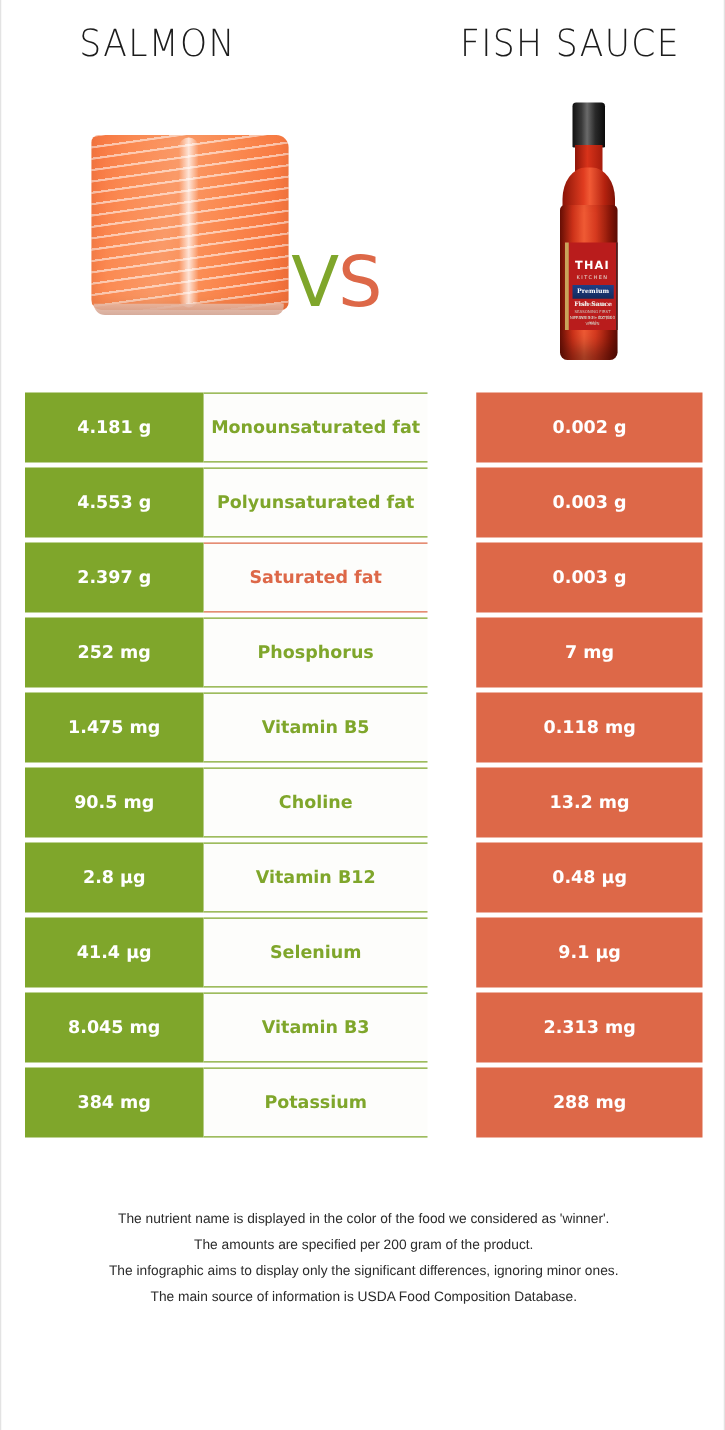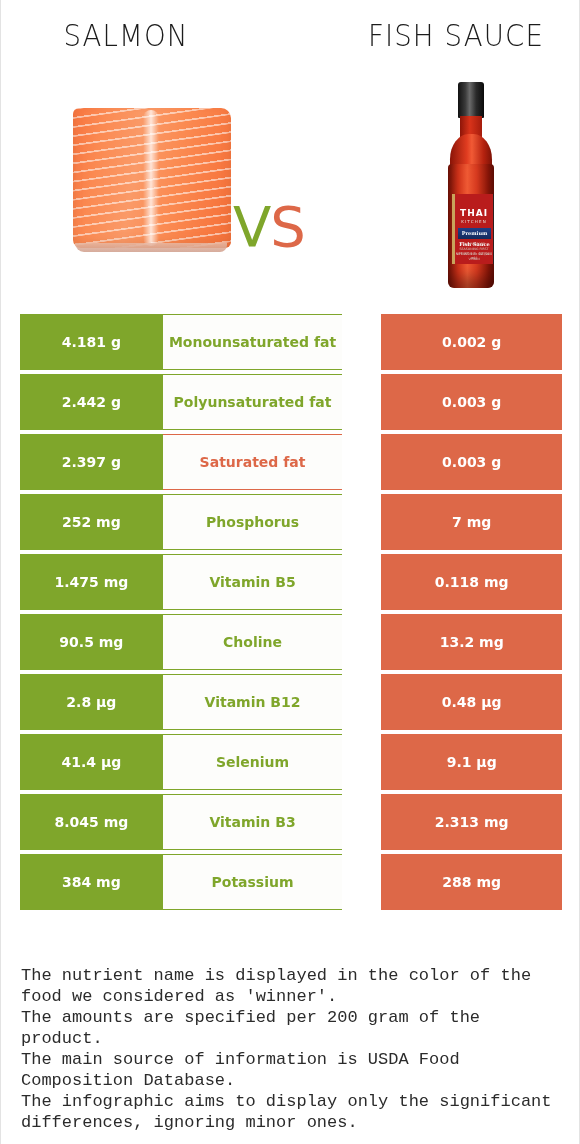--- a/index.html
+++ b/index.html
@@ -255,24 +255,25 @@
     color: #ffffff;
     margin-left: 39px;
   }
 
   
   .footer {
     position: absolute;
     left: 20px;
     top: 965px;
     width: 540px;
-    font-size: 17px;
+    text-align: center;
+    font-size: 11px;
     line-height: 21px;
     color: #2b2b2b;
-    font-family: Liberation Mono, monospace;
+    font-family: Liberation Sans, sans-serif;
   }
   .footer p { margin: 0; }
 </style>
 </head>
 <body>
 
 <div class="page">
 
   <div class="titles">
     <div class="food-title left">SALMON</div>
@@ -307,21 +308,21 @@
 
   </div>
 
   <div class="table">
       <div class="row">
         <div class="cell cell-left">4.181 g</div>
         <div class="cell cell-mid">Monounsaturated fat</div>
         <div class="cell cell-right">0.002 g</div>
       </div>
       <div class="row">
-        <div class="cell cell-left">2.442 g</div>
+        <div class="cell cell-left">4.553 g</div>
         <div class="cell cell-mid">Polyunsaturated fat</div>
         <div class="cell cell-right">0.003 g</div>
       </div>
       <div class="row orange">
         <div class="cell cell-left">2.397 g</div>
         <div class="cell cell-mid">Saturated fat</div>
         <div class="cell cell-right">0.003 g</div>
       </div>
       <div class="row">
         <div class="cell cell-left">252 mg</div>
@@ -356,17 +357,17 @@
       <div class="row">
         <div class="cell cell-left">384 mg</div>
         <div class="cell cell-mid">Potassium</div>
         <div class="cell cell-right">288 mg</div>
       </div>
     </div>
 
   <div class="footer">
     <p>The nutrient name is displayed in the color of the food we considered as 'winner'.</p>
     <p>The amounts are specified per 200 gram of the product.</p>
+    <p>The infographic aims to display only the significant differences, ignoring minor ones.</p>
     <p>The main source of information is USDA Food Composition Database.</p>
-    <p>The infographic aims to display only the significant differences, ignoring minor ones.</p>
   </div>
 
 </div>
 
 </body></html>

